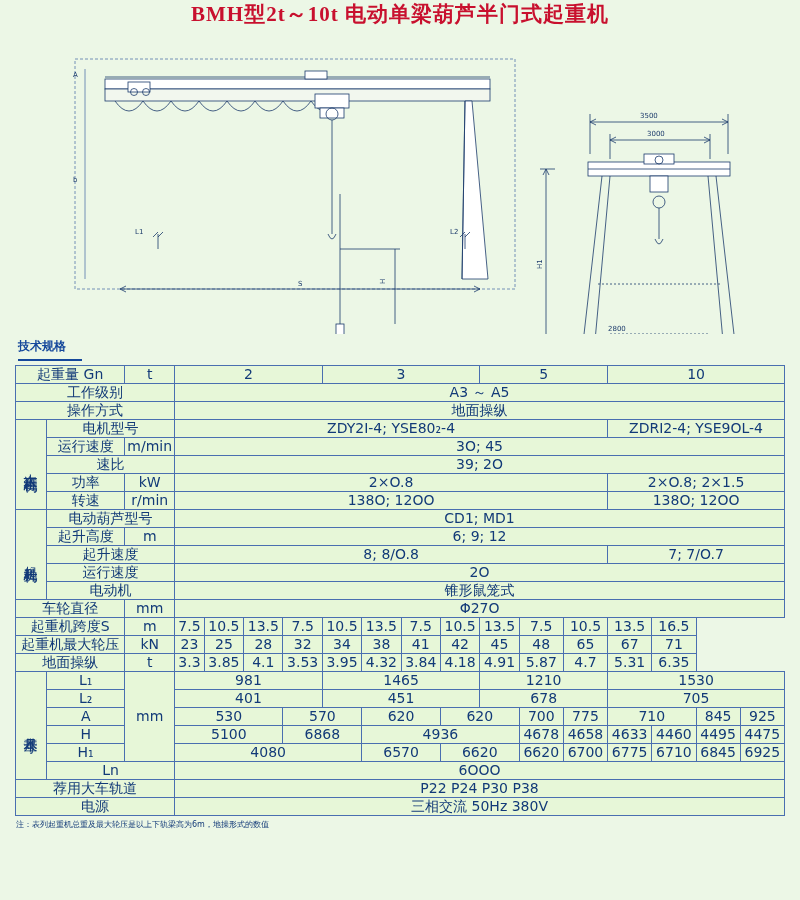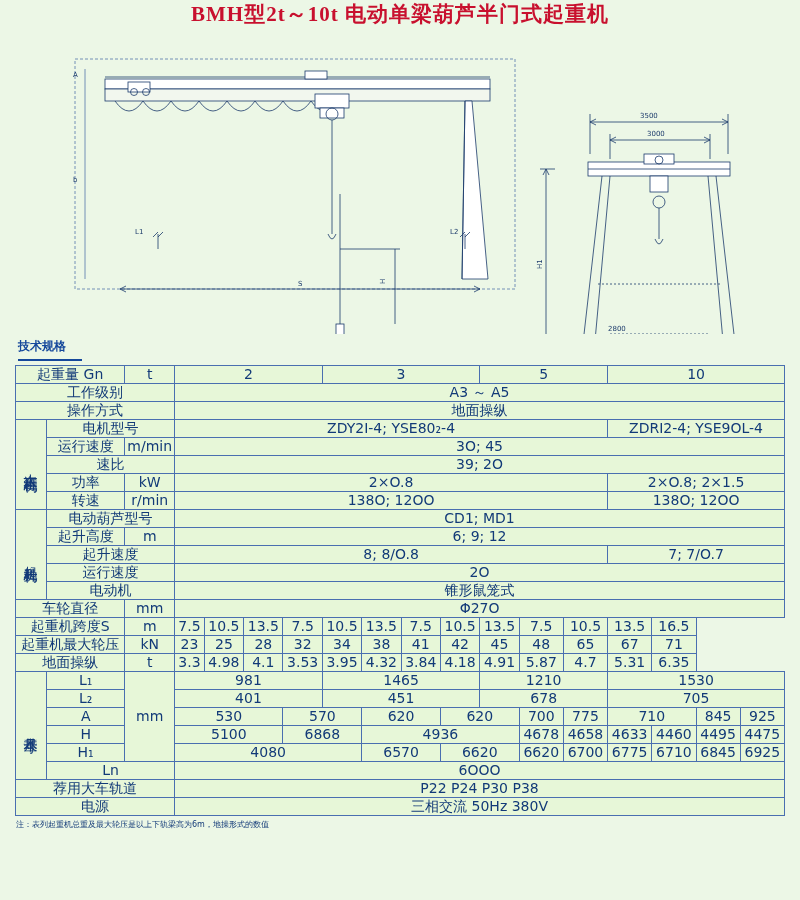--- a/index.html
+++ b/index.html
@@ -292,21 +292,21 @@
     <td class="val">45</td>
     <td class="val" colspan="2">48</td>
     <td class="val">65</td>
     <td class="val">67</td>
     <td class="val">71</td>
   </tr>
   <tr>
     <td class="lbl" colspan="2">地面操纵</td>
     <td class="lbl">t</td>
     <td class="val">3.3</td>
-    <td class="val">4.98</td>
+    <td class="val">3.85</td>
     <td class="val">4.1</td>
     <td class="val">3.53</td>
     <td class="val">3.95</td>
     <td class="val">4.32</td>
     <td class="val">3.84</td>
     <td class="val">4.18</td>
     <td class="val">4.91</td>
     <td class="val" colspan="2">5.87</td>
     <td class="val">4.7</td>
     <td class="val">5.31</td>

